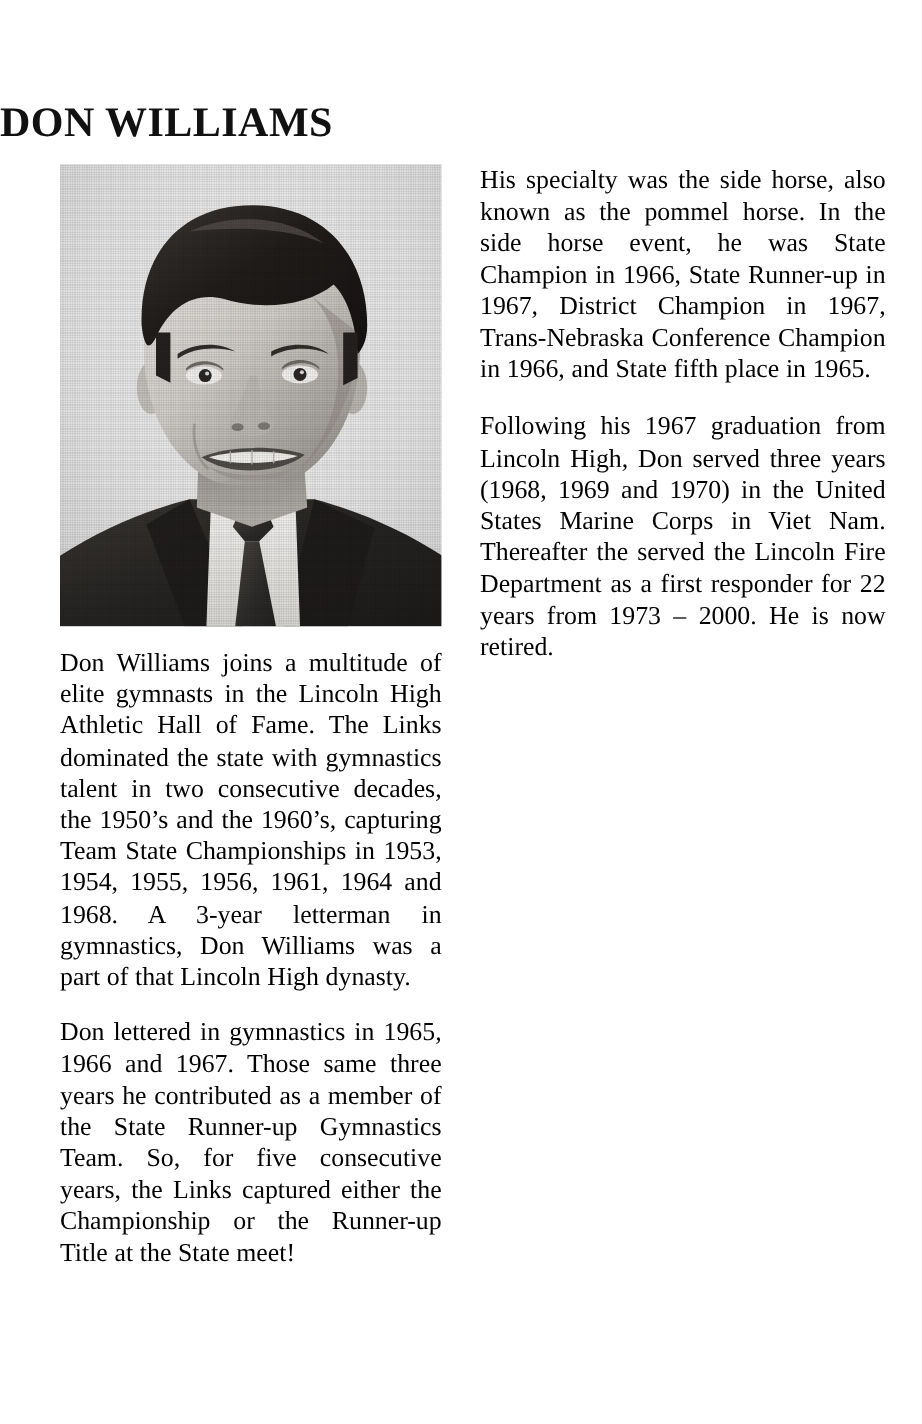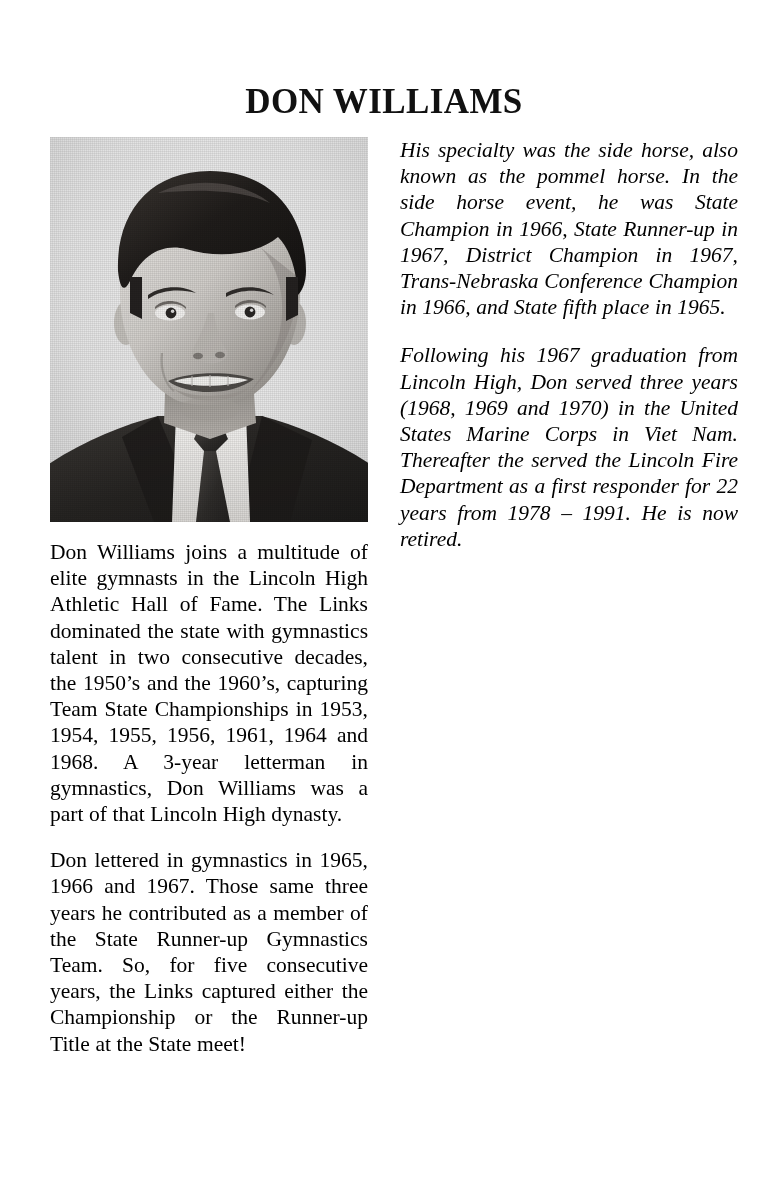--- a/index.html
+++ b/index.html
@@ -21,42 +21,41 @@
     inset: 0;
     background: #ffffff;
   }
 
   
   .page-title {
     position: absolute;
     top: 58px;
     left: 0;
     width: 768px;
-    text-align: center;
+    text-align: left;
     font-size: 35px;
     font-weight: bold;
     letter-spacing: 0.4px;
     line-height: 42px;
     color: #111111;
   }
 
   
   .col-left {
     position: absolute;
     left: 50px;
     top: 137px;
     width: 318px;
     font-family: Liberation Serif, serif;
   }
   .col-right {
     position: absolute;
     left: 400px;
     top: 137px;
     width: 338px;
-    font-style: italic;
   }
 
   
   .portrait-frame {
     width: 318px;
     height: 385px;
     margin-bottom: 17px;
     position: relative;
     overflow: hidden;
     background: #d9d9d9;
@@ -221,16 +220,16 @@
     </figure>
 
     <p class="para">Don Williams joins a multitude of elite gymnasts in the Lincoln High Athletic Hall of Fame.  The Links dominated the state with gymnastics talent in two consecutive decades, the 1950’s and the 1960’s, capturing Team State Championships in 1953, 1954, 1955, 1956, 1961, 1964 and 1968.  A 3-year letterman in gymnastics, Don Williams was a part of that Lincoln High dynasty.</p>
 
     <p class="para">Don lettered in gymnastics in 1965, 1966 and 1967.   Those same three years he contributed as a member of the State Runner-up Gymnastics Team.   So, for five consecutive years, the Links captured either the Championship or the Runner-up Title at the State meet!</p>
   </div>
 
   <div class="col-right">
     <p class="para">His specialty was the side horse, also known as the pommel horse.  In the side horse event, he was State Champion in 1966, State Runner-up in 1967, District Champion in 1967, Trans-Nebraska Conference Champion in 1966, and State fifth place in 1965.</p>
 
-    <p class="para">Following his 1967 graduation from Lincoln High, Don served three years (1968, 1969 and 1970) in the United States Marine Corps in Viet Nam.  Thereafter the served the Lincoln Fire Department as a first responder for 22 years from 1978 – 1991.  He is now retired.</p>
+    <p class="para">Following his 1967 graduation from Lincoln High, Don served three years (1968, 1969 and 1970) in the United States Marine Corps in Viet Nam.  Thereafter the served the Lincoln Fire Department as a first responder for 22 years from 1973 – 2000.  He is now retired.</p>
   </div>
 
 </div>
 
 </body></html>

